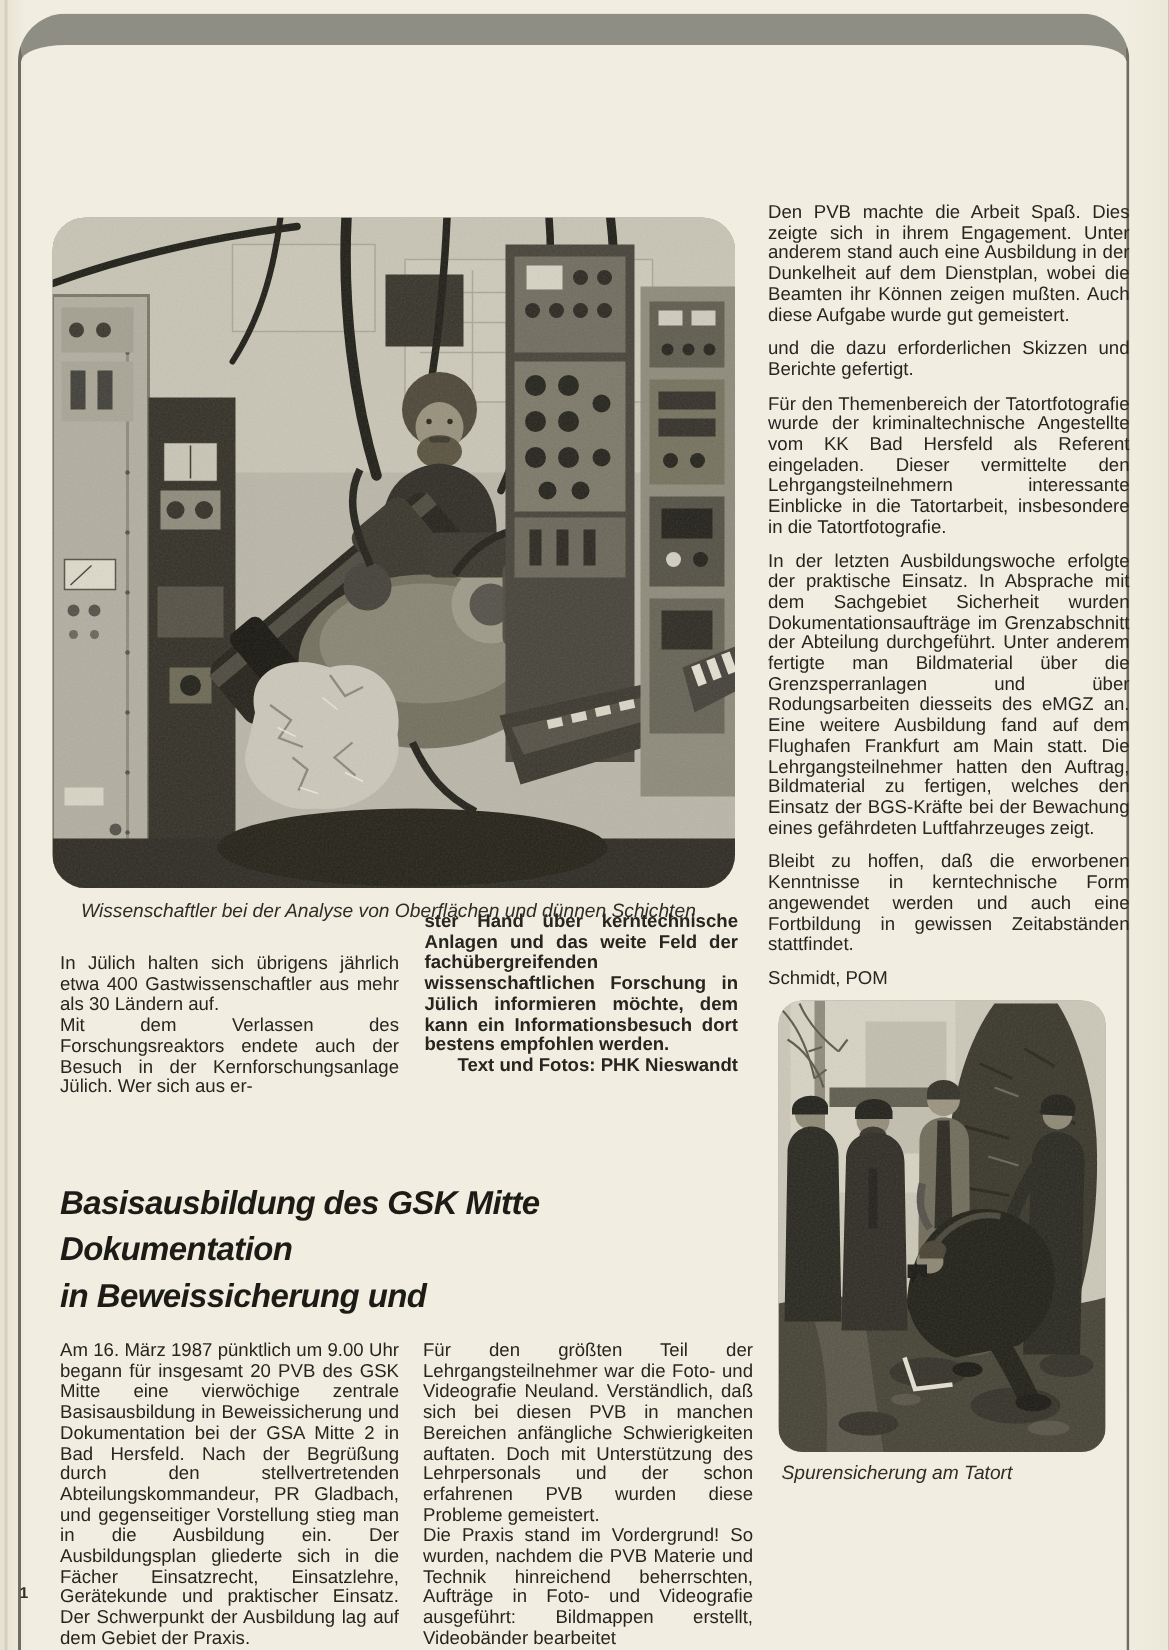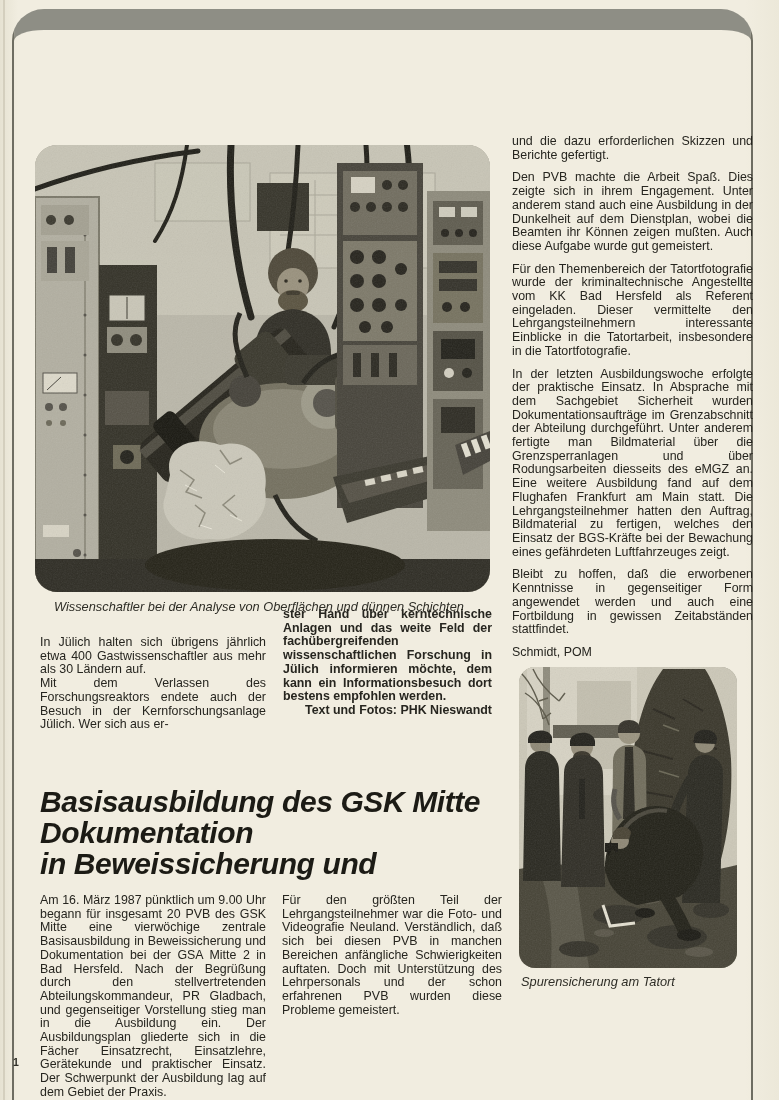--- a/index.html
+++ b/index.html
@@ -40,21 +40,21 @@
   .col.tight p{margin:0;}
   .col-cont{left:512px;top:135px;width:241px;}
   .col-ml{left:40px;top:636px;width:226px;}
   .col-mr{left:283px;top:608px;width:209px;font-weight:bold;}
   .col-a1{left:40px;top:894px;width:226px;}
   .col-a2{left:282px;top:894px;width:220px;}
   .signature{text-align:left;margin:0;}
   .credit{text-align:right;margin-top:13px;}
   .headline{
     position:absolute;left:40px;top:786px;width:460px;
-    font-weight:700;font-style:italic;font-size:30px;line-height:31px;
+    font-weight:700;font-style:italic;font-size:22px;line-height:31px;
     color:#1c1b15;letter-spacing:-0.4px;
   }
   .pagenum{
     position:absolute;left:13px;top:1056px;font-size:10.5px;font-weight:700;color:#302f28;
   }
 </style>
 </head>
 <body>
 
 <div class="page">
@@ -230,25 +230,25 @@
         </g>
       </g>
       <rect y="414" width="455" height="33" fill="#2f2d25"></rect>
       <ellipse cx="240" cy="420" rx="130" ry="26" fill="#262419"></ellipse>
       <rect width="455" height="447" filter="url(#g1)" opacity="0.13"></rect>
     </svg>
   </div>
   <div class="caption caption-main">Wissenschaftler bei der Analyse von Oberflächen und dünnen Schichten</div>
 
   <div class="col col-cont">
+    <p>Den PVB machte die Arbeit Spaß. Dies zeigte sich in ihrem Engagement. Unter anderem stand auch eine Ausbildung in der Dunkelheit auf dem Dienstplan, wobei die Beamten ihr Können zeigen mußten. Auch diese Aufgabe wurde gut gemeistert.</p>
     <p>und die dazu erforderlichen Skizzen und Berichte gefertigt.</p>
-    <p>Den PVB machte die Arbeit Spaß. Dies zeigte sich in ihrem Engagement. Unter anderem stand auch eine Ausbildung in der Dunkelheit auf dem Dienstplan, wobei die Beamten ihr Können zeigen mußten. Auch diese Aufgabe wurde gut gemeistert.</p>
     <p>Für den Themenbereich der Tatortfotografie wurde der kriminaltechnische Angestellte vom KK Bad Hersfeld als Referent eingeladen. Dieser vermittelte den Lehrgangsteilnehmern interessante Einblicke in die Tatortarbeit, insbesondere in die Tatortfotografie.</p>
     <p>In der letzten Ausbildungswoche erfolgte der praktische Einsatz. In Absprache mit dem Sachgebiet Sicherheit wurden Dokumentationsaufträge im Grenzabschnitt der Abteilung durchgeführt. Unter anderem fertigte man Bildmaterial über die Grenzsperranlagen und über Rodungsarbeiten diesseits des eMGZ an. Eine weitere Ausbildung fand auf dem Flughafen Frankfurt am Main statt. Die Lehrgangsteilnehmer hatten den Auftrag, Bildmaterial zu fertigen, welches den Einsatz der BGS-Kräfte bei der Bewachung eines gefährdeten Luftfahrzeuges zeigt.</p>
-    <p>Bleibt zu hoffen, daß die erworbenen Kenntnisse in gegenseitiger Form angewendet werden und auch eine Fortbildung in gewissen Zeitabständen stattfindet.</p>
+    <p>Bleibt zu hoffen, daß die erworbenen Kenntnisse in kerntechnische Form angewendet werden und auch eine Fortbildung in gewissen Zeitabständen stattfindet.</p>
     <p class="signature">Schmidt, POM</p>
   </div>
 
   <div class="col col-ml tight">
     <p>In Jülich halten sich übrigens jährlich etwa 400 Gastwissenschaftler aus mehr als 30 Ländern auf.</p>
     <p>Mit dem Verlassen des Forschungsreaktors endete auch der Besuch in der Kernforschungsanlage Jülich. Wer sich aus er-</p>
   </div>
   <div class="col col-mr tight">
     <p>ster Hand über kerntechnische Anlagen und das weite Feld der fachübergreifenden wissenschaftlichen Forschung in Jülich informieren möchte, dem kann ein Informationsbesuch dort bestens empfohlen werden.</p>
     <p class="credit">Text und Fotos: PHK Nieswandt</p>
@@ -258,20 +258,21 @@
     <div>Basisausbildung des GSK Mitte</div>
     <div>Dokumentation</div>
     <div>in Beweissicherung und</div>
   </div>
 
   <div class="col col-a1 tight">
     <p>Am 16. März 1987 pünktlich um 9.00 Uhr begann für insgesamt 20 PVB des GSK Mitte eine vierwöchige zentrale Basisausbildung in Beweissicherung und Dokumentation bei der GSA Mitte 2 in Bad Hersfeld. Nach der Begrüßung durch den stellvertretenden Abteilungskommandeur, PR Gladbach, und gegenseitiger Vorstellung stieg man in die Ausbildung ein. Der Ausbildungsplan gliederte sich in die Fächer Einsatzrecht, Einsatzlehre, Gerätekunde und praktischer Einsatz. Der Schwerpunkt der Ausbildung lag auf dem Gebiet der Praxis.</p>
   </div>
   <div class="col col-a2 tight">
     <p>Für den größten Teil der Lehrgangsteilnehmer war die Foto- und Videografie Neuland. Verständlich, daß sich bei diesen PVB in manchen Bereichen anfängliche Schwierigkeiten auftaten. Doch mit Unterstützung des Lehrpersonals und der schon erfahrenen PVB wurden diese Probleme gemeistert.</p>
+    <p>Die Praxis stand im Vordergrund! So wurden, nachdem die PVB Materie und Technik hinreichend beherrschten, Aufträge in Foto- und Videografie ausgeführt: Bildmappen erstellt, Videobänder bearbeitet</p>
   </div>
 
   <div class="photo photo-tatort">
     <svg viewBox="0 0 218 301" width="218" height="301">
       <defs>
         <filter id="g2" x="0" y="0" width="100%" height="100%">
           <feTurbulence type="fractalNoise" baseFrequency="0.8" numOctaves="3" stitchTiles="stitch"></feTurbulence>
           <feColorMatrix type="saturate" values="0"></feColorMatrix>
         </filter>
       </defs>

